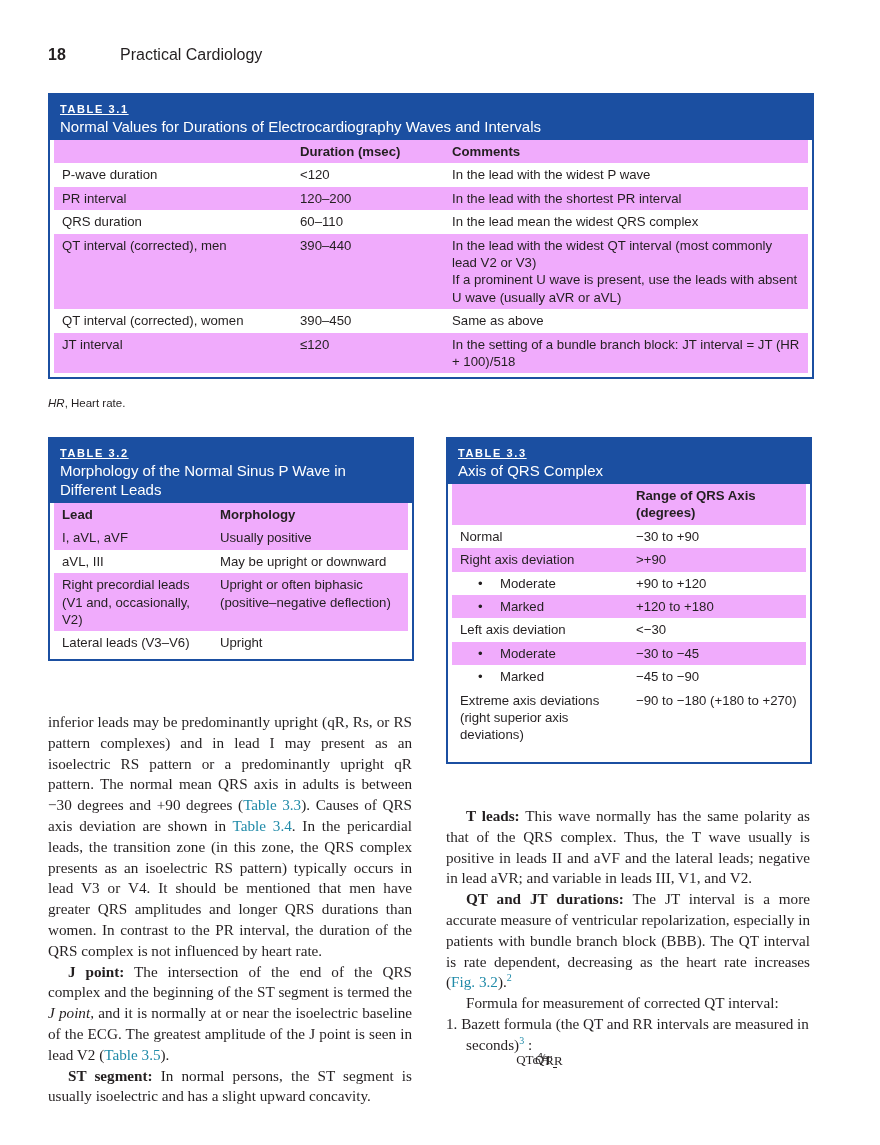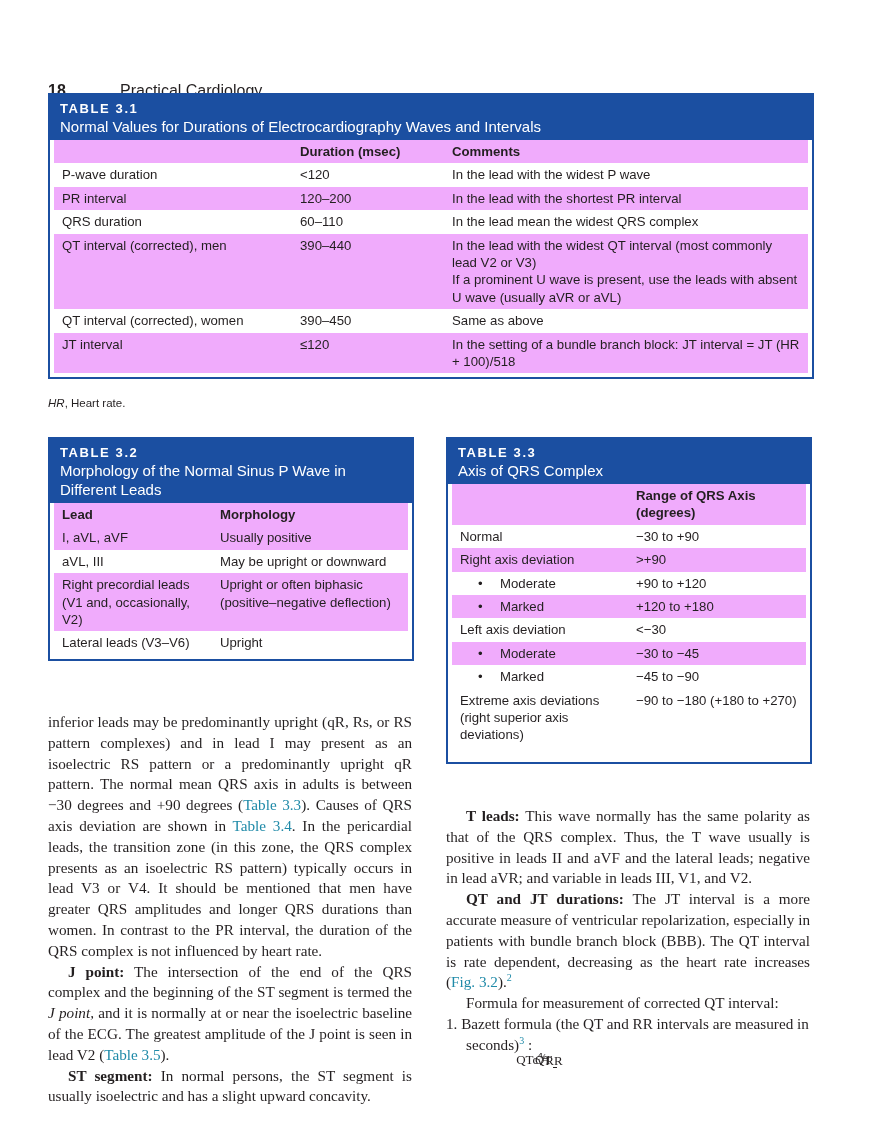--- a/index.html
+++ b/index.html
@@ -1,23 +1,23 @@
 <!DOCTYPE html>
 <html><head>
 <meta charset="utf-8">
 <style>
   html, body { margin: 0; padding: 0; background: #ffffff; }
   body { width: 880px; height: 1145px; position: relative; overflow: hidden; color: #231f20; }
 
   .running-head { position: absolute; left: 48px; top: 46px; font-family: "Liberation Sans", sans-serif; font-size: 16px; }
-  .running-head .pg { font-weight: bold; display: inline-block; width: 72px; margin-top: 36px; }
+  .running-head .pg { font-weight: bold; display: inline-block; width: 72px; }
 
   .tbl { position: absolute; border: 2px solid #1b4fa1; background: #fff; font-family: "Liberation Sans", sans-serif; font-size: 13.2px; }
   .tbl .hdr { background: #1b4fa1; color: #fff; padding: 6px 10px 4px 10px; }
-  .tbl .hdr .num { font-weight: bold; letter-spacing: 1.6px; font-size: 13px; line-height: 16px; }
+  .tbl .hdr .num { font-weight: bold; letter-spacing: 1.6px; font-size: 11px; line-height: 16px; text-decoration: underline; }
   .tbl .hdr .ttl { font-size: 15px; line-height: 19px; }
   .tbl table { border-collapse: collapse; width: 100%; }
   .tbl td, .tbl th { text-align: left; vertical-align: top; padding: 3px 8px 3px 8px; line-height: 17.4px; font-weight: normal; }
   .tbl th { font-weight: bold; }
   .tbl tr.stripe td, .tbl tr.stripe th { background: #f0abfc; }
   .tbl .inner { padding: 0 4px 4px 4px; }
   .bullet { padding-left: 18px; }
   .bullet::before { content: "\2022"; display: inline-block; width: 22px; }
 
   .footnote { position: absolute; left: 48px; top: 397px; font-family: "Liberation Sans", sans-serif; font-size: 11.5px; }

